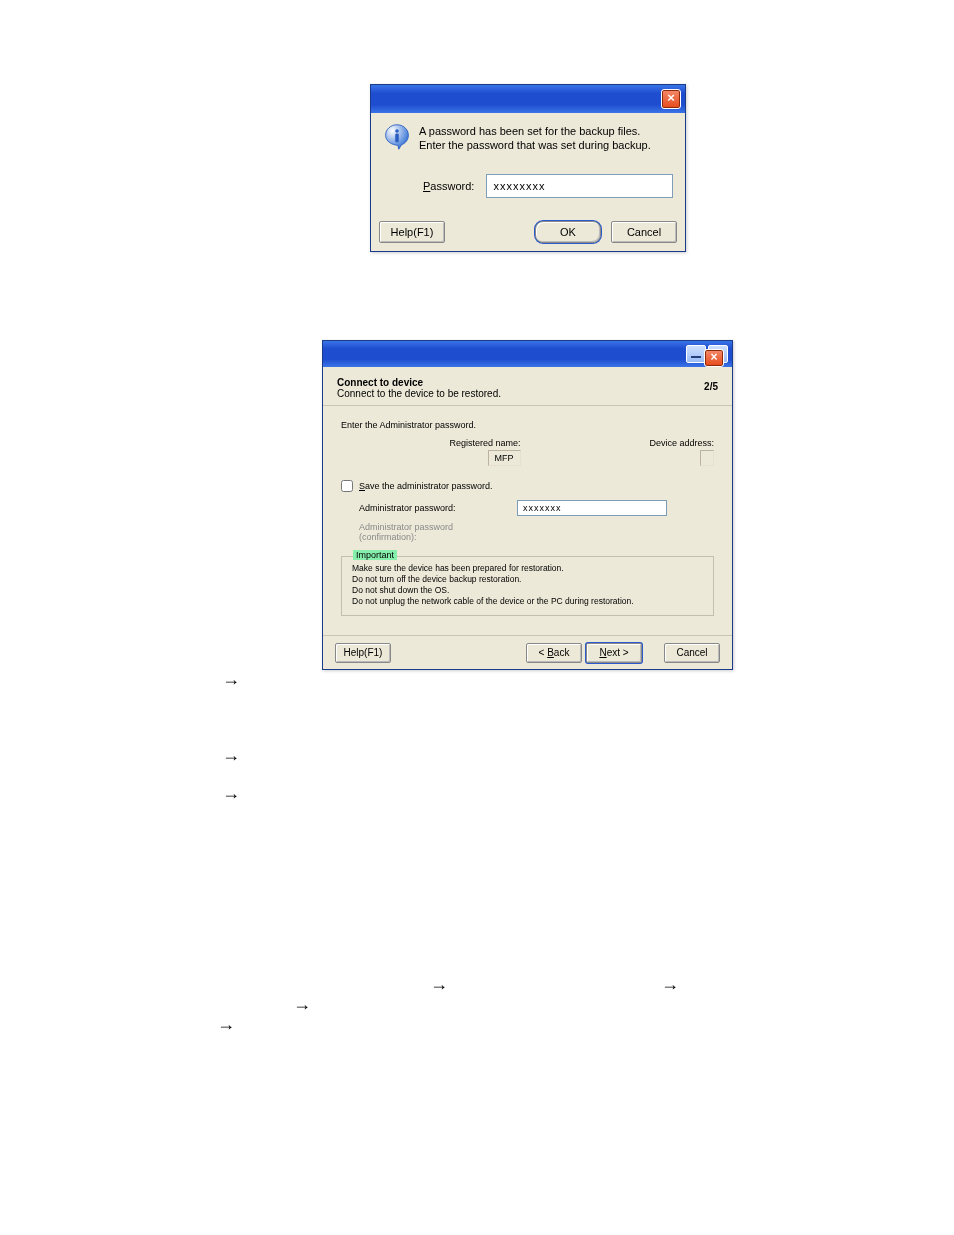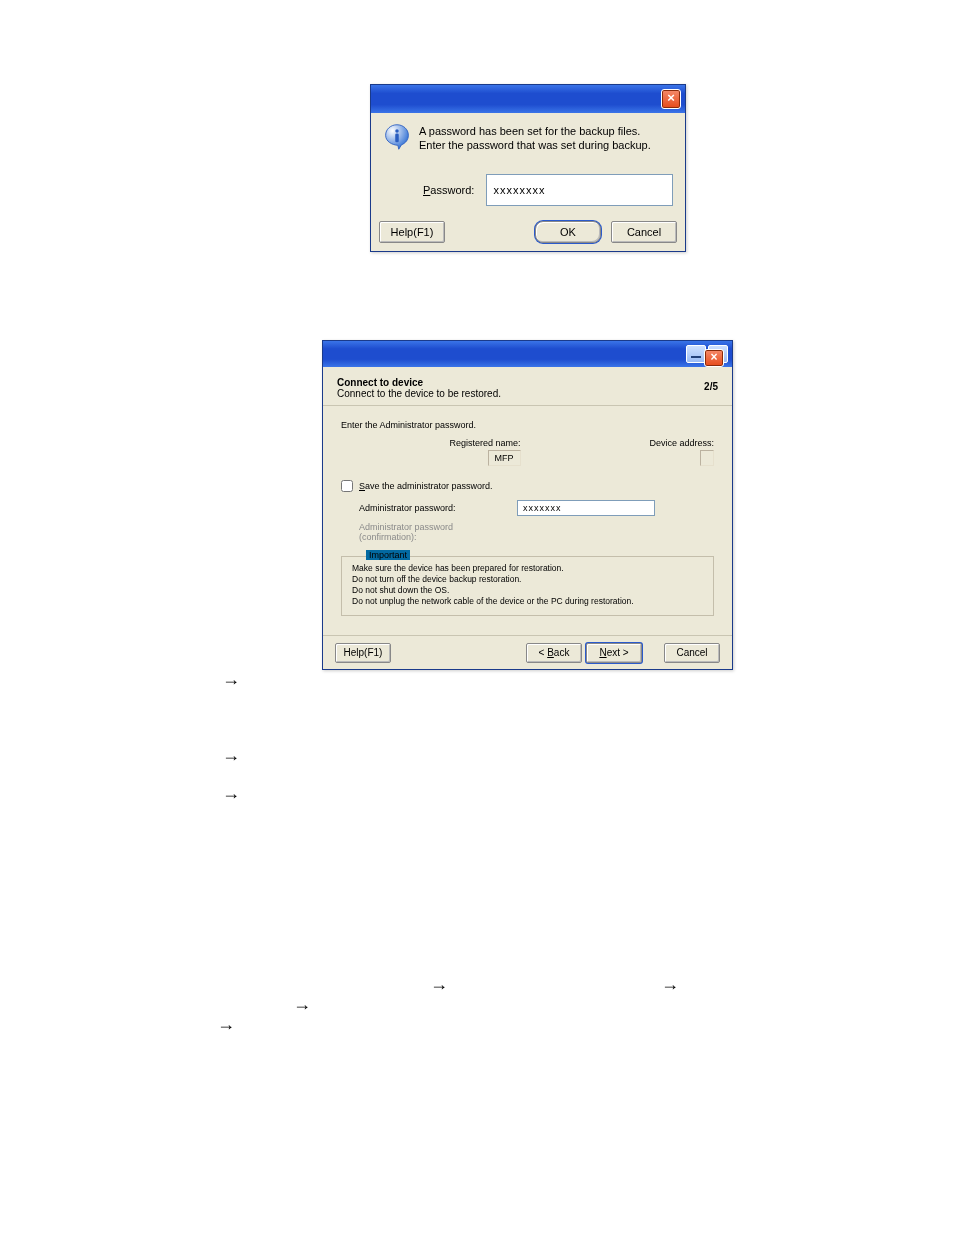--- a/index.html
+++ b/index.html
@@ -51,21 +51,21 @@
     width: 28px; height: 28px; flex: none;
     display: flex; align-items: center; justify-content: center;
   }
   .info-icon svg { width: 28px; height: 28px; }
   .msgtext { font-size: 11px; line-height: 14px; color:#000; padding-top:1px;}
   .pwrow { display: flex; align-items: center; gap: 12px; margin-top: 22px; padding-left: 40px; }
   .pwrow label { font-size: 11px; }
   .pwrow label .ul { text-decoration: underline; }
   .textinput {
     flex: 1;
-    height: 32px;
+    height: 24px;
     border: 1px solid #7f9db9;
     background: #fff;
     padding: 2px 6px;
     font-family: inherit;
     font-size: 11px;
     letter-spacing: 1px;
   }
   .dlg1 .btnrow {
     position: absolute;
     left: 8px; right: 8px; bottom: 8px;
@@ -146,33 +146,33 @@
   .dlg2 .chkrow label .ul { text-decoration: underline; }
   .dlg2 .pwgrid { margin-top: 8px; margin-left: 18px; display:grid; grid-template-columns: 150px 1fr; row-gap:6px; column-gap: 8px; align-items:center;}
   .dlg2 .pwgrid .disabled { color: #8a8a8a; }
   .dlg2 .smallinput {
     height: 16px;
     border: 1px solid #7f9db9;
     background:#fff;
     font-family: inherit;
     font-size: 9px;
     padding: 1px 5px;
-    width: 138px;
+    width: 150px;
     letter-spacing: 1px;
   }
   .dlg2 .group {
     margin-top: 14px;
     border: 1px solid #c4beab;
     padding: 6px 10px 8px 10px;
     position: relative;
   }
   .dlg2 .group .legend {
     position: absolute;
-    top: -7px; left: 24px;
-    background: #0369a1;
+    top: -7px; left: 11px;
+    background: #86efac;
     padding: 0 3px;
     font-size: 9px;
   }
   .dlg2 .group .gtext { font-size: 8.5px; line-height: 11px; }
   .dlg2 .footer {
     position: absolute;
     left:0; right:0; bottom:0;
     height: 34px;
     border-top: 1px solid #c9c5b2;
     display:flex; align-items:center; justify-content:space-between;

